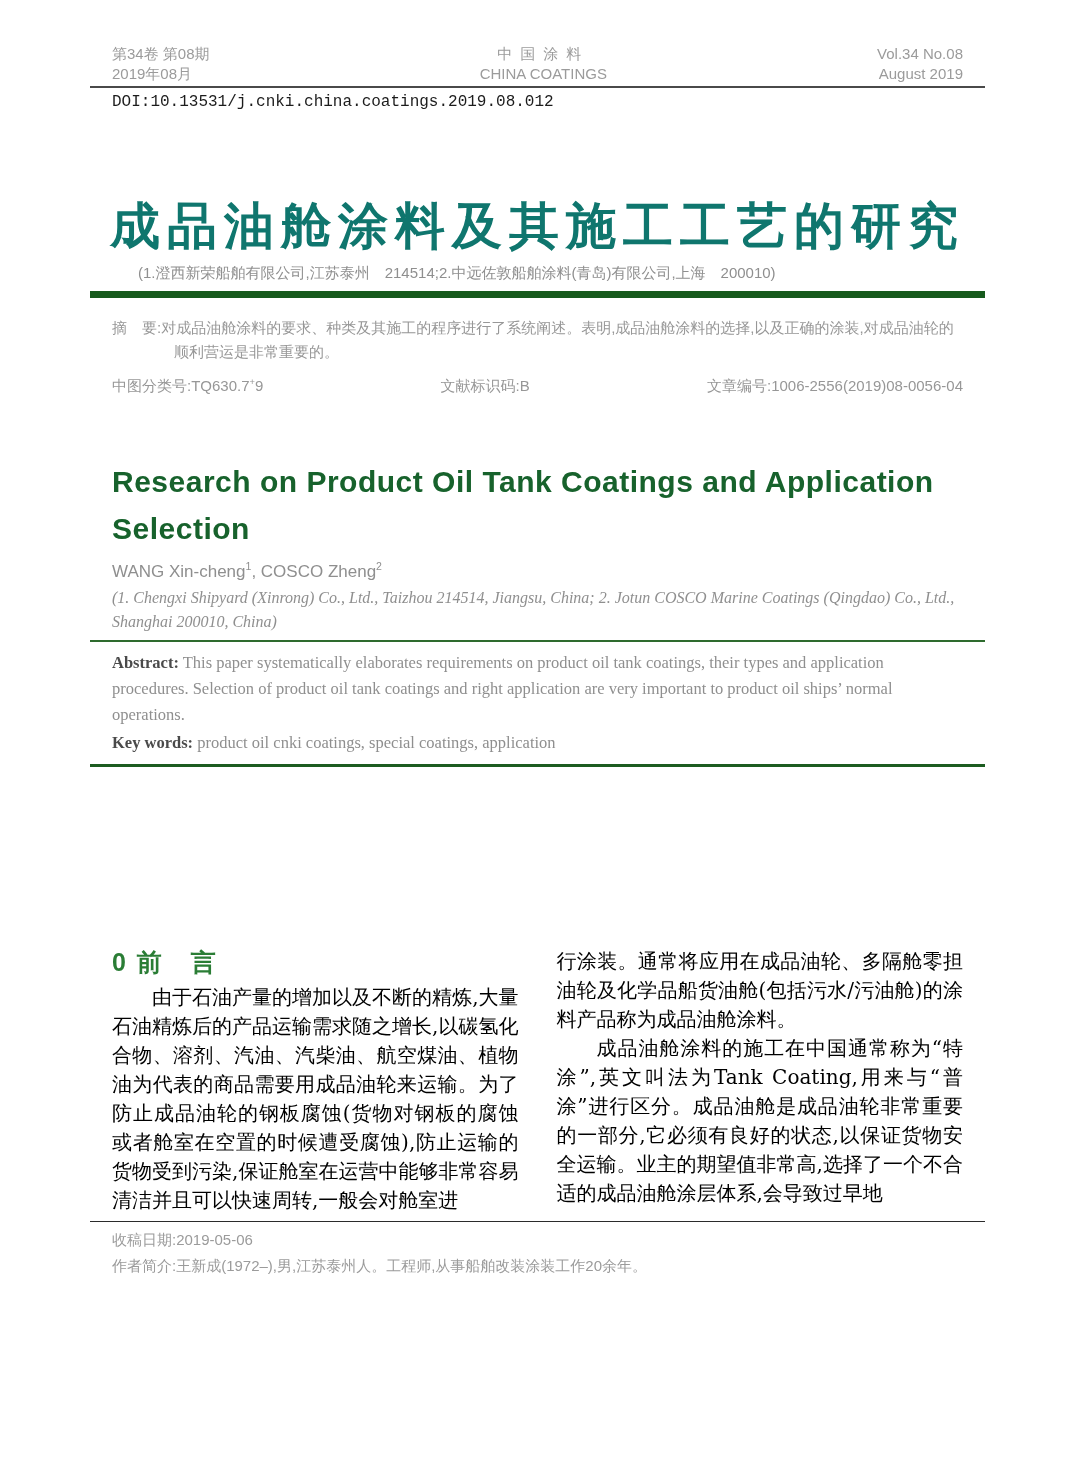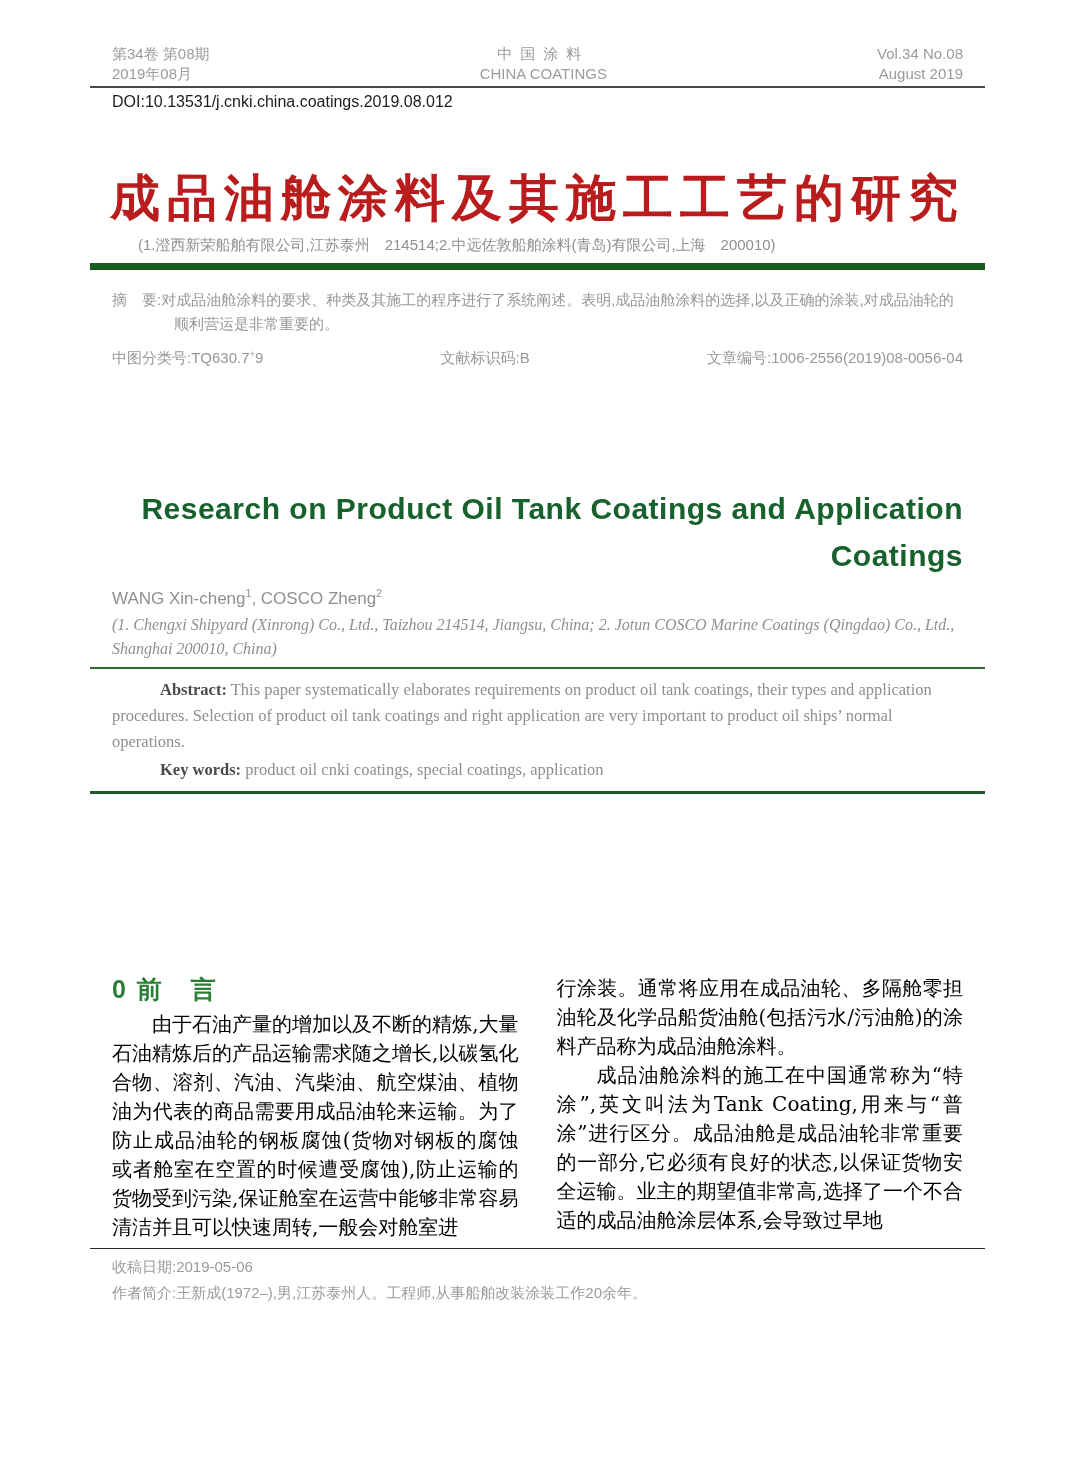--- a/index.html
+++ b/index.html
@@ -21,29 +21,29 @@
     padding-top:44px;
     display:flex; justify-content:space-between; align-items:flex-start;
     color:#9b9b9b; font-size:15px; line-height:20px;
   }
   .jheader .left { text-align:left; }
   .jheader .center { text-align:center; }
   .jheader .center .cn { letter-spacing:8px; }
   .jheader .right { text-align:right; }
   .header-rule { margin-top:2px; border-top:2px solid #4a4a4a; }
   .doi {
-    margin-top:5px; font-family:Liberation Sans, sans-serif;
+    margin-top:5px; font-family:Liberation Mono, monospace;
     color:#1c1c1c; font-size:16px; line-height:18px;
   }
 
   
   .cn-title {
-    margin:54px 0 0 0; text-align:center;
+    margin:82px 0 0 0; text-align:center;
     font-size:50px; line-height:66px; font-weight:900;
-    letter-spacing:7px; color:#b91c1c;
+    letter-spacing:7px; color:#0f766e;
     font-family:"Liberation Sans", sans-serif;
   }
   .authors-cn { margin-top:14px; color:#2b2b2b; font-size:17px; line-height:24px; }
   .authors-cn .marker { color:#777; margin-right:12px; font-size:16px; }
   sup { font-size:0.62em; vertical-align:super; line-height:0; }
   .affil-cn { margin-top:4px; padding-left:48px; color:#8f8f8f; font-size:15px; line-height:20px; }
   .green-bar { margin-top:8px; height:7px; background:#165a1d; }
 
   
   .abstract-cn {
@@ -51,36 +51,35 @@
     padding-left:84px; text-indent:-62px;
   }
   .keywords-cn { margin-top:6px; color:#979797; font-size:15px; line-height:24px; }
   .meta-row {
     margin-top:10px; display:flex; justify-content:space-between;
     color:#979797; font-size:15px; line-height:24px;
   }
 
   
   .en-title {
-    margin:115px 0 0 0; color:#17622c; font-weight:bold;
+    margin:60px 0 0 0; color:#17622c; font-weight:bold;
     font-size:30px; line-height:47px; letter-spacing:0.5px;
     font-family:"Liberation Sans", sans-serif;
-    text-align:right;
   }
   .authors-en { margin-top:8px; color:#8f8f8f; font-size:17px; line-height:24px; }
   .affil-en {
     margin-top:2px; color:#8f8f8f; font-style:italic;
     font-family:"Liberation Serif", serif; font-size:16px; line-height:24px;
   }
   .rule-green-thin { margin-top:6px; border-top:2px solid #2e6b2e; }
   .abstract-en {
     margin-top:8px; color:#8f8f8f; font-family:"Liberation Serif", serif;
     font-size:16.5px; line-height:26px;
   }
-  .abstract-en .lbl, .keywords-en .lbl { font-weight:bold; color:#4a4a4a;margin-left:48px; }
+  .abstract-en .lbl, .keywords-en .lbl { font-weight:bold; color:#4a4a4a; }
   .keywords-en {
     margin-top:2px; color:#8f8f8f; font-family:"Liberation Serif", serif;
     font-size:16.5px; line-height:26px;
   }
   .rule-green-thick { margin-top:8px; border-top:3px solid #1c5c20; }
 
   
   .body-cols { margin-top:180px; display:flex; gap:38px; }
   .col { flex:1; }
   .sec-heading {
@@ -133,21 +132,21 @@
     </div>
 
     <div class="meta-row pad">
       <span><span>中图分类号:TQ630.7</span><sup>+</sup><span>9</span></span>
       <span>文献标识码:B</span>
       <span>文章编号:1006-2556(2019)08-0056-04</span>
     </div>
 
     <h2 class="en-title pad">
       <div>Research on Product Oil Tank Coatings and Application</div>
-      <div>Coatings</div>
+      <div>Selection</div>
     </h2>
 
     <div class="authors-en pad">
       <span>WANG Xin-cheng</span><sup>1</sup><span>, COSCO Zheng</span><sup>2</sup>
     </div>
     <div class="affil-en pad">(1. Chengxi Shipyard (Xinrong) Co., Ltd., Taizhou 214514, Jiangsu, China; 2. Jotun COSCO Marine Coatings (Qingdao) Co., Ltd., Shanghai 200010, China)</div>
 
     <div class="rule-green-thin"></div>
 
     <div class="abstract-en pad">

